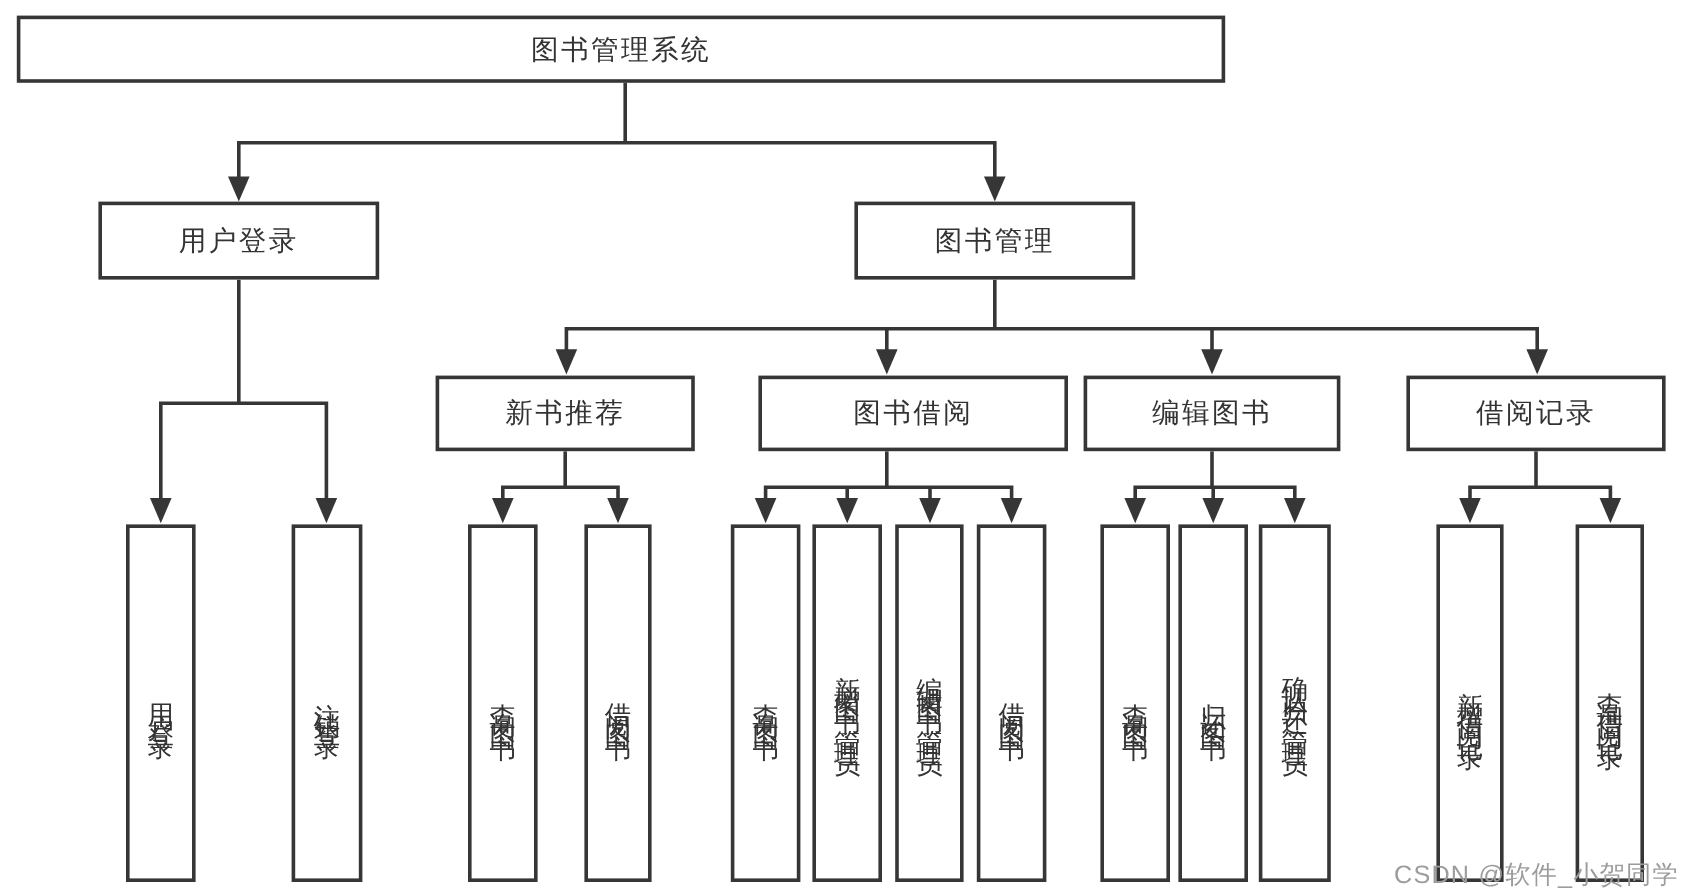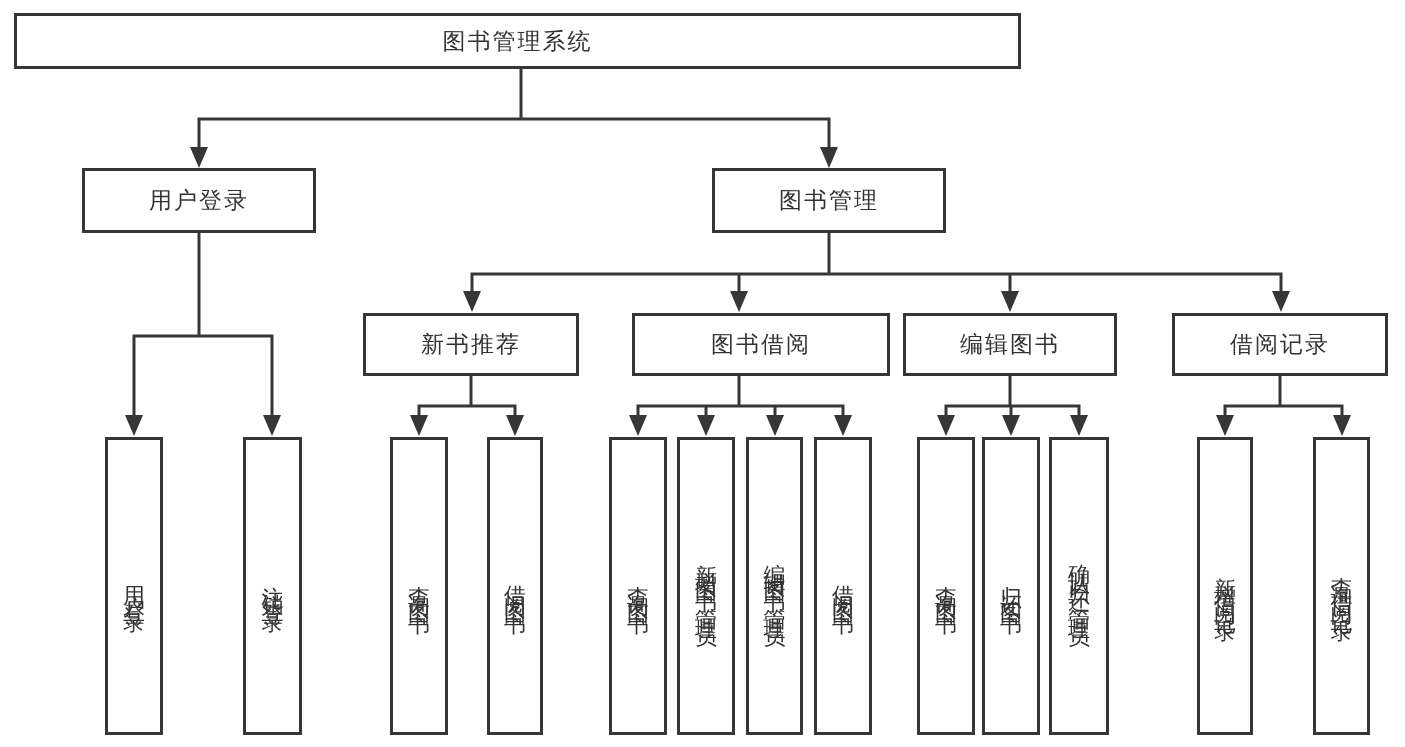--- a/index.html
+++ b/index.html
@@ -154,14 +154,15 @@
   <div class="box vbox" style="left:746px; width:57px;">编辑图书（管理员）</div>
   <div class="box vbox" style="left:814px; width:58px;">借阅图书</div>
 
   <div class="box vbox" style="left:917px; width:58px;">查询图书</div>
   <div class="box vbox" style="left:982px; width:58px;">归还图书</div>
   <div class="box vbox" style="left:1049px; width:60px;">确认归还（管理员）</div>
 
   <div class="box vbox" style="left:1197px; width:56px;">新增借阅记录</div>
   <div class="box vbox" style="left:1313px; width:57px;">查询借阅记录</div>
 
+  <div class="watermark">CSDN @软件_小贺同学</div>
 
 </div>
 
 </body></html>

